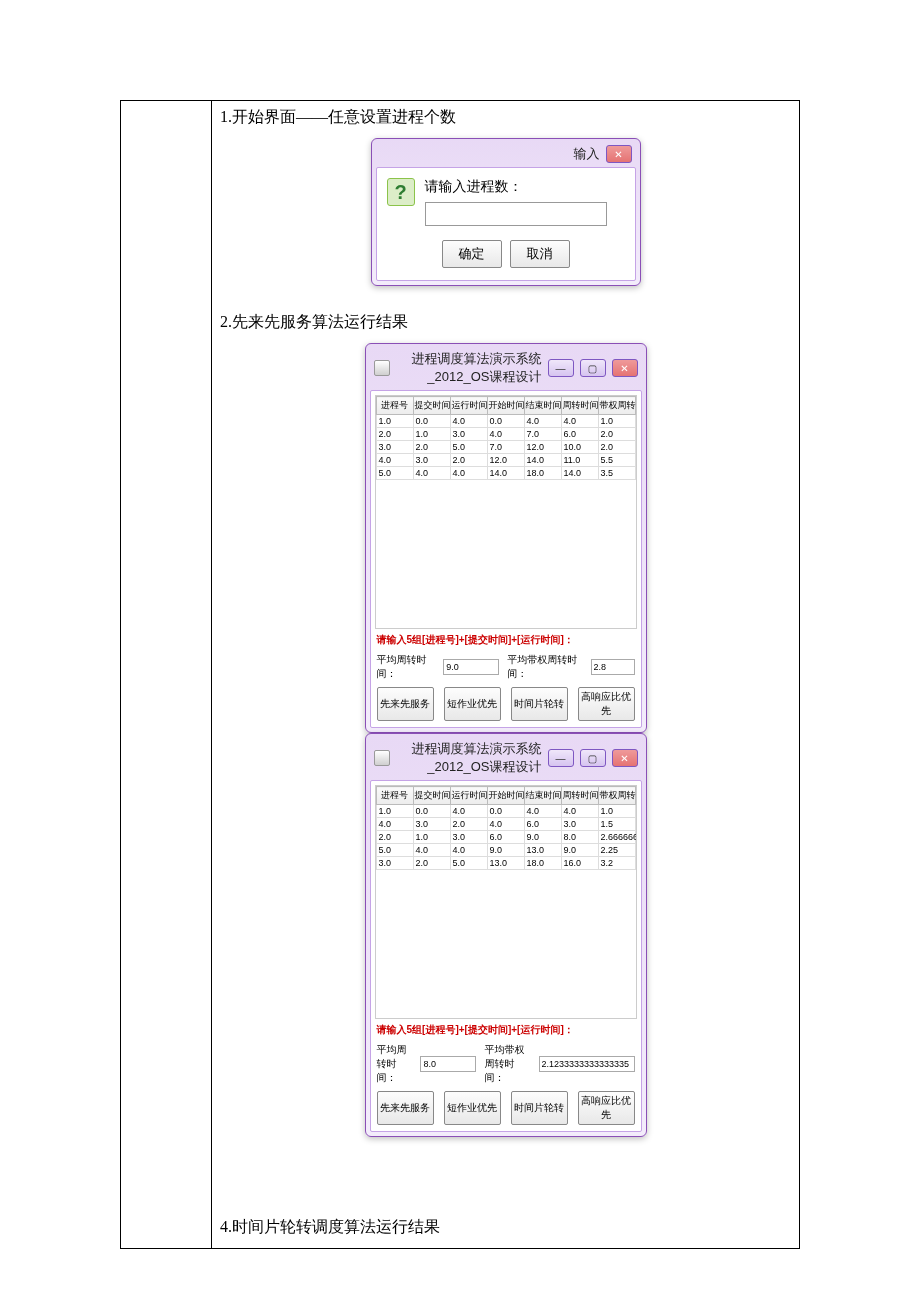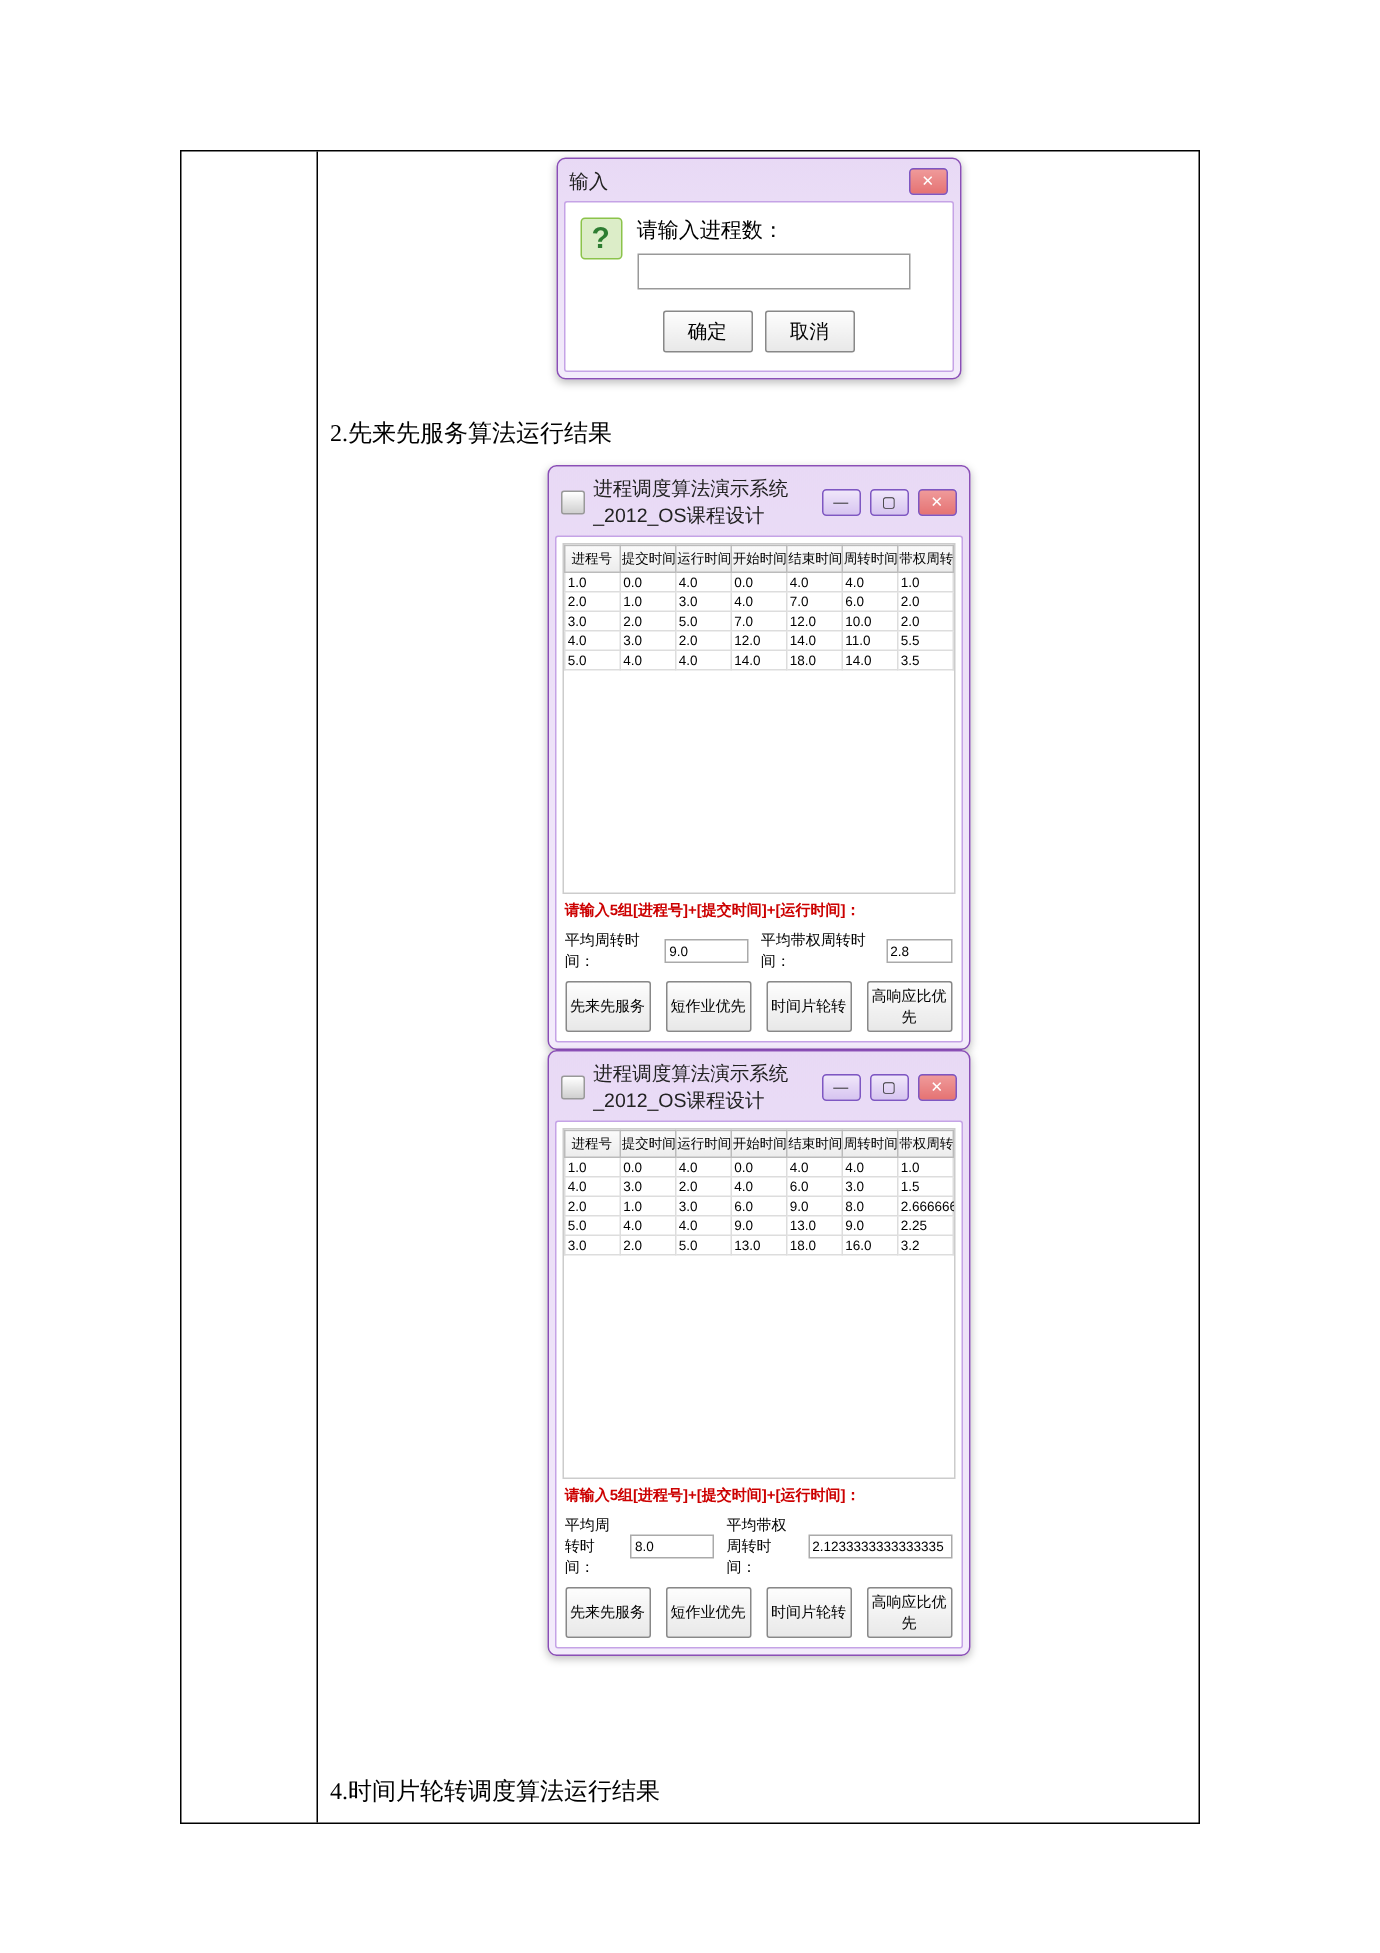--- a/index.html
+++ b/index.html
@@ -49,20 +49,21 @@
     box-shadow: 0 2px 6px rgba(0,0,0,0.25);
     font-family: Tahoma, Arial, sans-serif;
   }
   .titlebar {
     display: flex;
     align-items: center;
     gap: 6px;
     padding: 2px 4px 4px 4px;
     font-size: 13px;
     color: #222;
+    text-align: right;
   }
   .win-title-text { flex: 1; }
   .winbtn {
     display: flex;
     align-items: center;
     justify-content: center;
     width: 24px; height: 16px;
     border: 1px solid #7e57c2;
     border-radius: 3px;
     font-size: 10px;
@@ -186,20 +187,21 @@
 </head>
 <body>
 
 <div class="page">
   <div class="outer">
 
     <div class="row">
       <div class="cell-left"></div>
       <div class="cell-right">
 
+        <div class="caption">1.开始界面——任意设置进程个数</div>
         <div class="center">
           <div class="win dlg">
             <div class="titlebar">
               <span class="win-title-text">输入</span>
               <span class="winbtn close">✕</span>
             </div>
             <div class="win-inner">
               <div class="body">
                 <div class="qicon">?</div>
                 <div>

